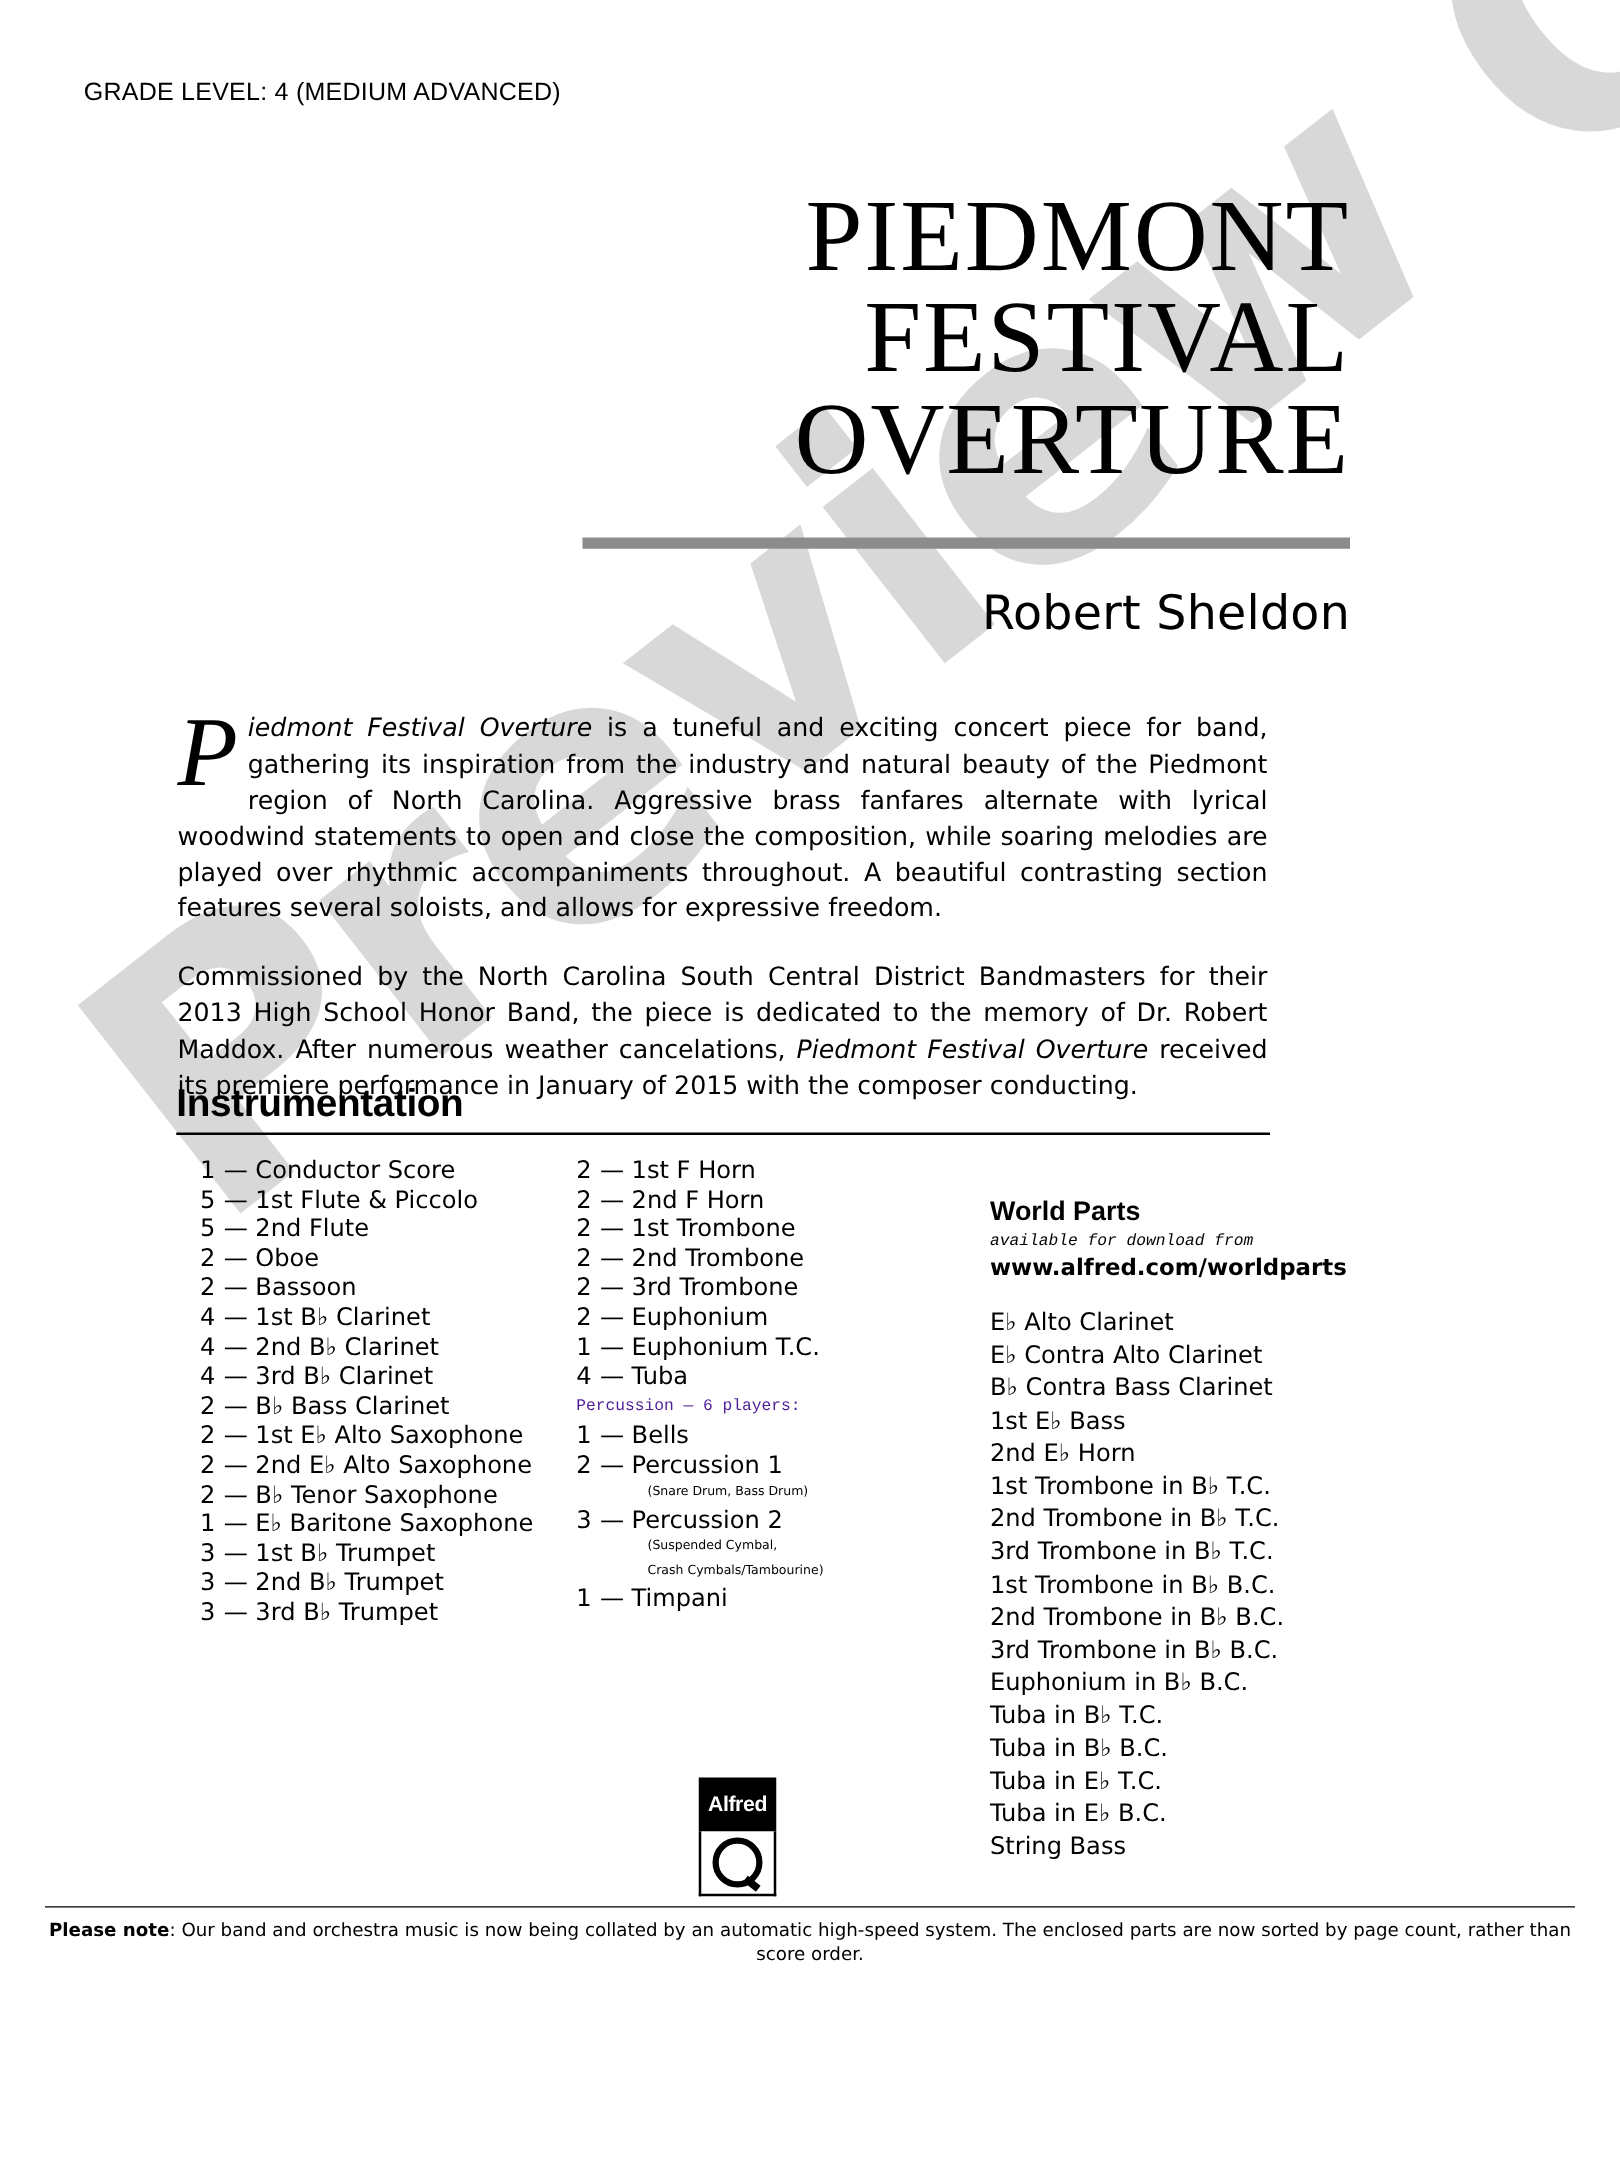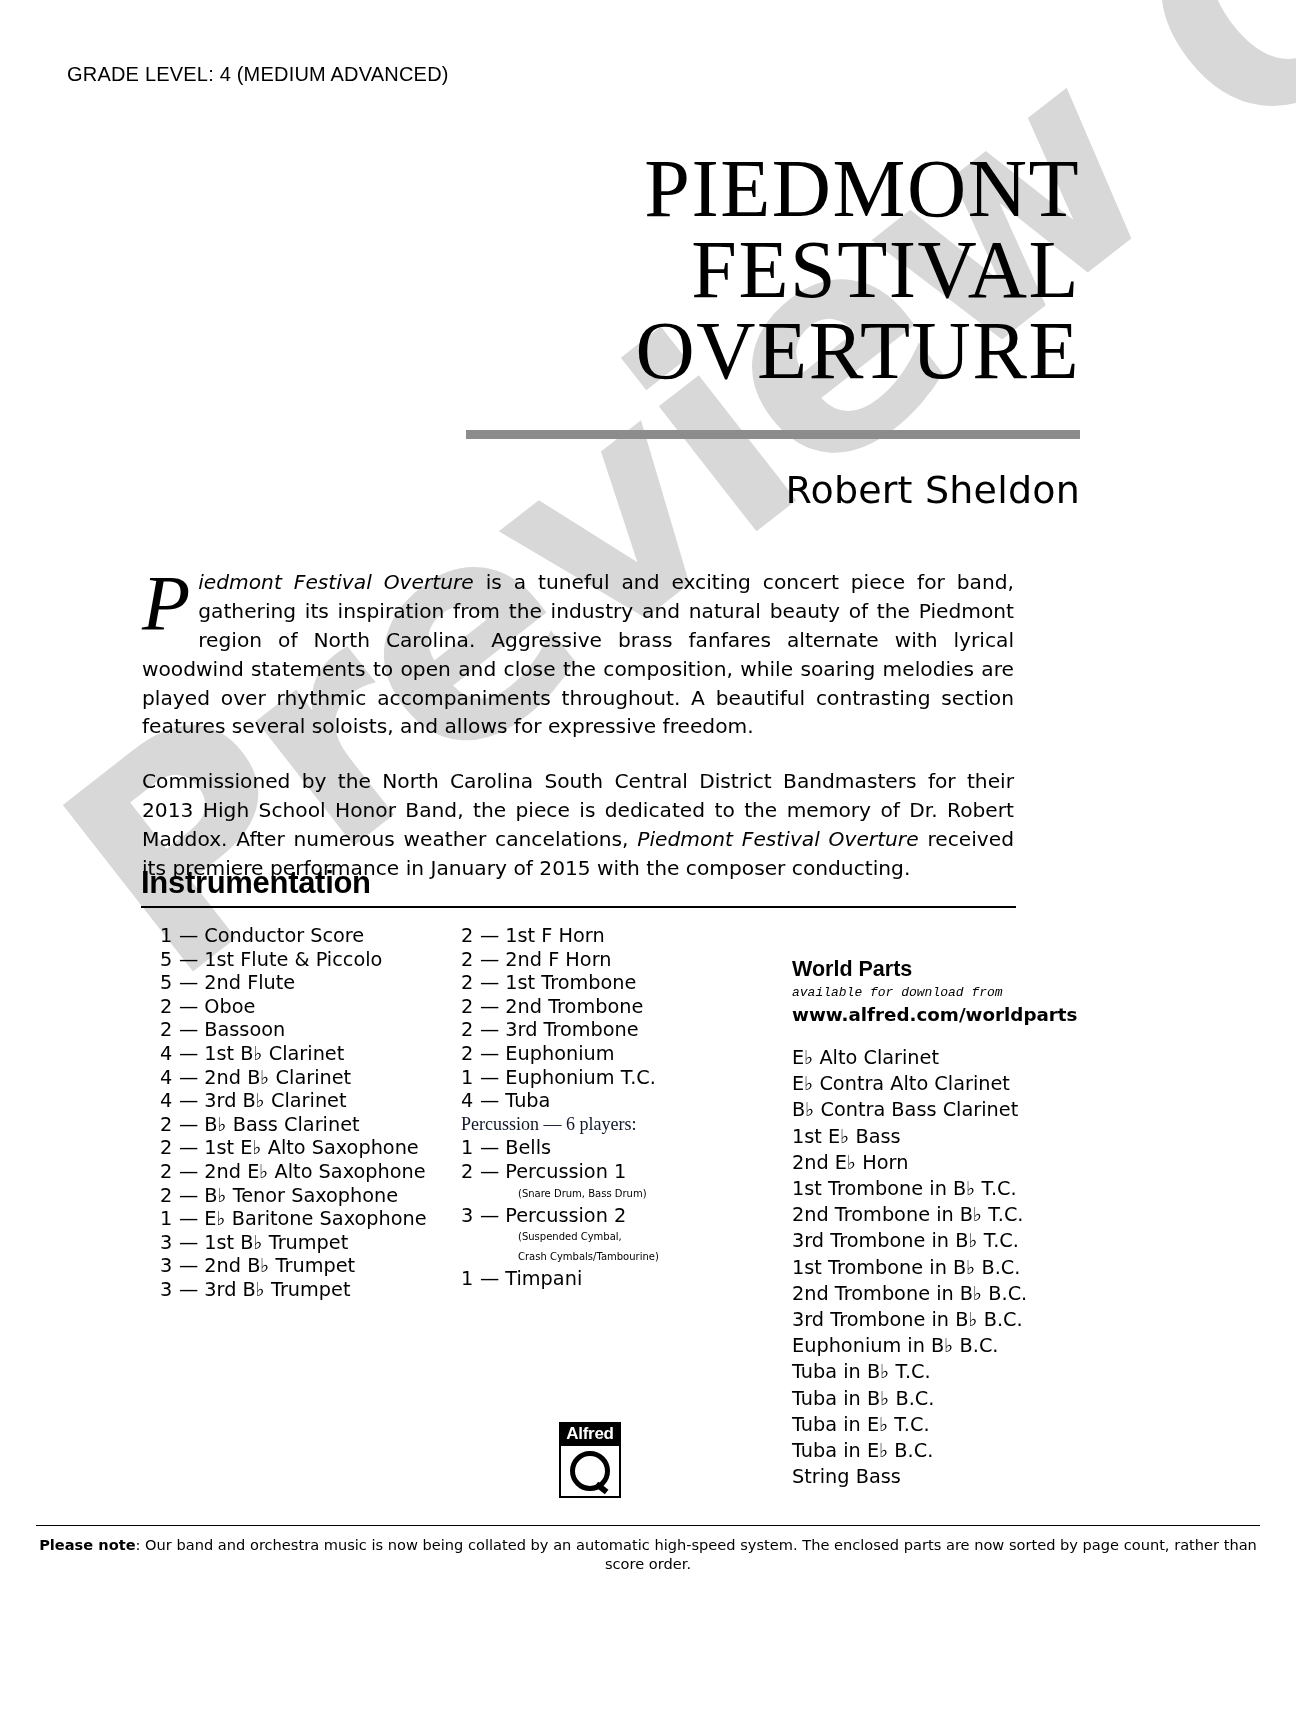--- a/index.html
+++ b/index.html
@@ -160,24 +160,24 @@
     color: #000;
     white-space: nowrap;
   }
   .qty {
     display: inline-block;
     width: 14px;
     text-align: left;
   }
   .dash { padding: 0 6px 0 5px; }
   .perc-head {
-    font-family: Liberation Serif, serif;
-    font-size: 18px;
+    font-family: Liberation Mono, monospace;
+    font-size: 13px;
     line-height: 23.6px;
-    color: #0f172a;
+    color: #4c1d95;
     white-space: nowrap;
   }
   .perc-sub {
     font-family: "DejaVu Sans", sans-serif;
     font-size: 10px;
     line-height: 20px;
     color: #000;
     padding-left: 57px;
     white-space: nowrap;
   }
@@ -217,21 +217,21 @@
   
   .logo {
     position: absolute;
     left: 559px;
     top: 1422px;
     width: 62px;
     height: 80px;
   }
   .logo-top {
     width: 62px;
-    height: 24px;
+    height: 43px;
     background: #000;
     display: flex;
     align-items: center;
     justify-content: center;
   }
   .logo-top span {
     font-family: "Liberation Sans", sans-serif;
     font-size: 17px;
     font-weight: 700;
     color: #fff;

